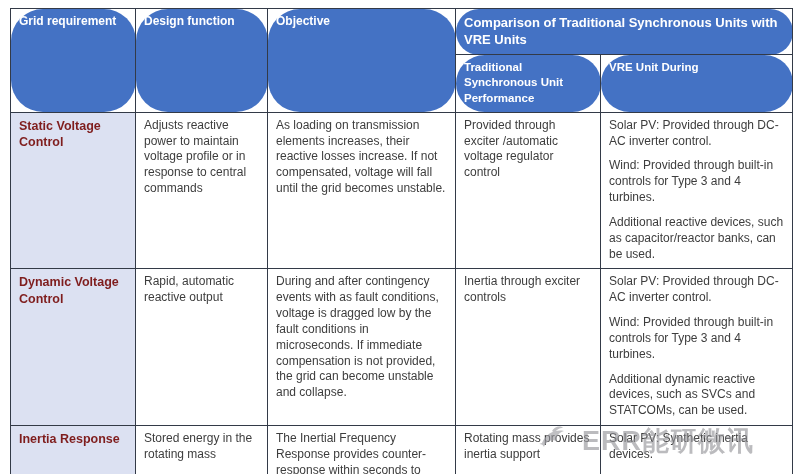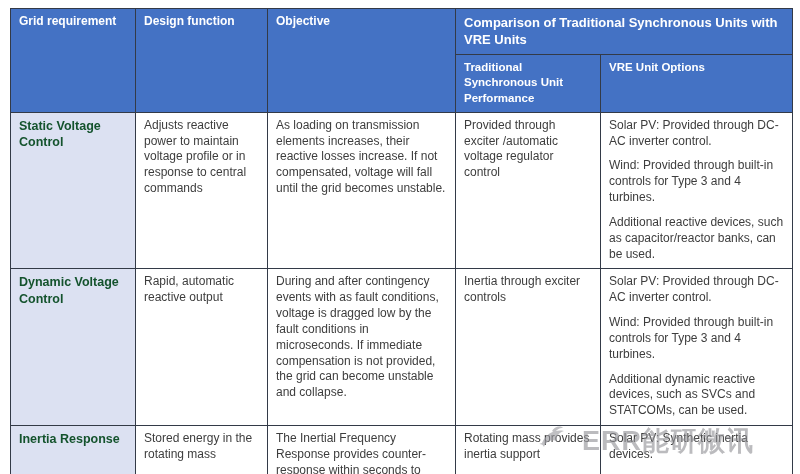--- a/index.html
+++ b/index.html
@@ -13,29 +13,29 @@
     font-size: 12px; color: #3d3d3d;
   }
   table.cmp td, table.cmp th {
     border: 1.5px solid #333a47;
     vertical-align: top; text-align: left;
     padding: 5px 8px 6px 8px;
     line-height: 1.32;
     word-wrap: break-word;
   }
   th.hdr {
-    background: #4472c4; color: #ffffff; font-weight: bold; font-size: 12px;
+    background: #4472c4; color: #ffffff; font-weight: bold; font-size: 12px; border-radius: 32px;
   }
   th.hdr-span { vertical-align: bottom; padding-bottom: 9px; }
   th.center { text-align: center; }
   th.left { text-align: left; }
   th.cmp-title { vertical-align: middle; text-align: center; font-size: 13px; padding: 4px 10px; }
   th.sub { vertical-align: middle; text-align: center; font-size: 11.5px; padding: 3px 6px; margin-top: 44px; }
   td.rowlabel {
-    background: #dce1f2; color: #14532d; font-weight: bold; font-size: 12.5px;
+    background: #dce1f2; color: #7f1d1d; font-weight: bold; font-size: 12.5px;
   }
   tr.hrow1 { height: 37px; }
   tr.hrow2 { height: 35px; }
   tr.r1 { height: 127px; }
   tr.r2 { height: 123px; }
   tr.r3 { height: 135px; }
   td .para { margin: 0 0 9px 0; }
   td .para:last-child { margin-bottom: 0; }
 
   .watermark {
@@ -61,21 +61,21 @@
     </colgroup>
     <tbody>
         <tr class="hrow1">
       <th class="hdr hdr-span left" rowspan="2">Grid requirement</th>
       <th class="hdr hdr-span center" rowspan="2">Design function</th>
       <th class="hdr hdr-span center" rowspan="2">Objective</th>
       <th class="hdr cmp-title" colspan="2">Comparison of Traditional Synchronous Units with VRE Units</th>
     </tr>
     <tr class="hrow2">
       <th class="hdr sub">Traditional Synchronous Unit Performance</th>
-      <th class="hdr sub">VRE Unit Options</th>
+      <th class="hdr sub">VRE Unit During</th>
     </tr>
     <tr class="r1">
       <td class="rowlabel">Static Voltage Control</td>
       <td>Adjusts reactive power to maintain voltage profile or in response to central commands</td>
       <td>As loading on transmission elements increases, their reactive losses increase. If not compensated, voltage will fall until the grid becomes unstable.</td>
       <td>Provided through exciter /automatic voltage regulator control</td>
       <td>
             <p class="para">Solar PV: Provided through DC-AC inverter control.</p>
             <p class="para">Wind: Provided through built-in controls for Type 3 and 4 turbines.</p>
             <p class="para">Additional reactive devices, such as capacitor/reactor banks, can be used.</p>

